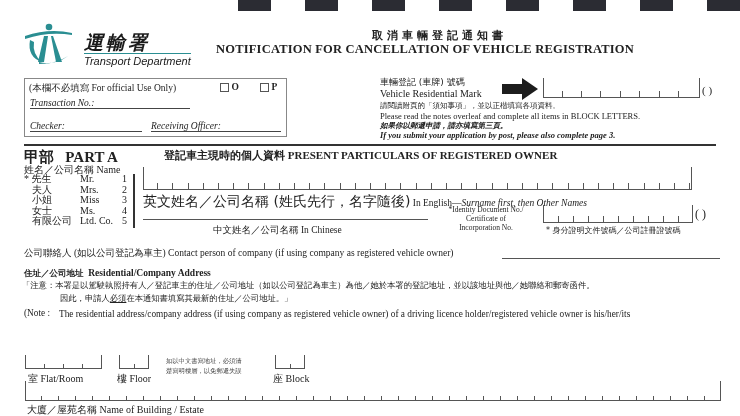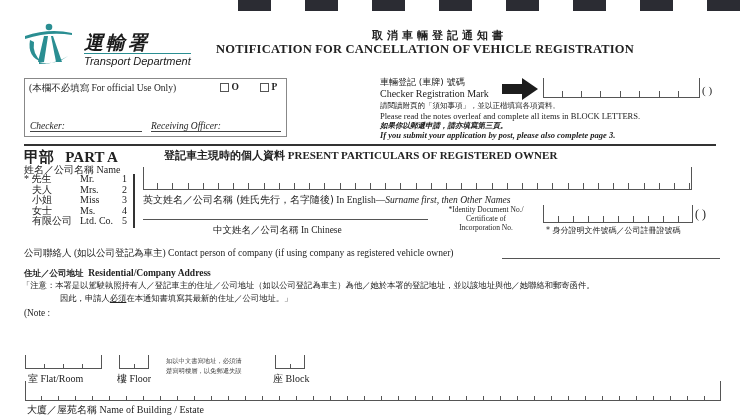--- a/index.html
+++ b/index.html
@@ -58,26 +58,27 @@
 <div class="abs official-box" style="left:24px;top:78px;width:263px;height:59px;">
   <div class="abs small" style="left:4px;top:3px;">(本欄不必填寫  For official Use Only)</div>
   <div class="abs small b" style="left:195px;top:3px;">
     <span class="chk"></span>
     <span>O</span>
   </div>
   <div class="abs small b" style="left:235px;top:3px;">
     <span class="chk"></span>
     <span>P</span>
   </div>
+  <div class="abs small it ul" style="left:5px;top:19px;width:160px;"><span>Transaction No.:</span></div>
   <div class="abs small it ul" style="left:5px;top:42px;width:112px;"><span>Checker:</span></div>
   <div class="abs small it ul" style="left:126px;top:42px;width:130px;"><span>Receiving Officer:</span></div>
 </div>
 
 <div class="abs small zh" style="left:380px;top:76px;font-size:9px;">車輛登記 (車牌) 號碼</div>
-<div class="abs small" style="left:380px;top:88px;font-size:10px;">Checker Registration Mark</div>
+<div class="abs small" style="left:380px;top:88px;font-size:10px;">Vehicle Residential Mark</div>
 <div class="abs" style="left:502px;top:78px;">
   <svg width="36" height="22" viewBox="0 0 36 22">
       <path d="M0 6 L20 6 L20 0 L36 11 L20 22 L20 16 L0 16 Z" fill="#1d1d1d"></path>
     </svg>
 </div>
 <div class="comb" style="left:543px;top:78px;width:157px;height:20px;">
   <div class="vline" style="left:0;top:0;height:20px;"></div>
   <div class="tick" style="left:19px;height:6px"></div>
   <div class="tick" style="left:38px;height:6px"></div>
   <div class="tick" style="left:57px;height:6px"></div>
@@ -125,21 +126,21 @@
       <span>5</span>
     </div>
 </div>
 <div class="vline" style="left:133px;top:174px;height:54px;background:#333;width:2px;"></div>
 
 <div class="comb" style="left:143px;top:167px;width:549px;height:23px;background:repeating-linear-gradient(to right, transparent 0, transparent 14.2px, #555 14.2px, #555 15.2px) bottom / 100% 6px no-repeat;">
   <div class="vline" style="left:0;top:0;height:23px;"></div>
   <div class="vline" style="right:0;top:0;height:23px;"></div>
 </div>
 <div class="abs" style="left:143px;top:193px;font-size:9.5px;">
-  <span class="zh" style="font-size:10px">英文姓名／公司名稱 (姓氏先行，名字隨後)</span><span> In English—</span><span class="it">Surname first, then Other Names</span>
+  <span class="zh" style="font-size:14px">英文姓名／公司名稱 (姓氏先行，名字隨後)</span><span> In English—</span><span class="it">Surname first, then Other Names</span>
 </div>
 
 <div class="hline" style="left:143px;top:219px;width:285px;"></div>
 <div class="abs" style="left:213px;top:224px;font-size:9.5px;">中文姓名／公司名稱  In Chinese</div>
 
 <div class="abs" style="left:440px;top:205px;width:92px;text-align:center;font-size:7.5px;line-height:9px;white-space:pre-line;">*Identity Document No./
 Certificate of
 Incorporation No.</div>
 <div class="comb" style="left:543px;top:205px;width:150px;height:18px;">
   <div class="vline" style="left:0;top:0;height:18px;"></div>
@@ -162,20 +163,21 @@
 
 <div class="abs b" style="left:24px;top:268px;font-size:9.5px;">
   <span class="zh" style="font-size:8.5px">住址／公司地址</span>&nbsp; <span>Residential/Company Address</span>
 </div>
 <div class="abs zh" style="left:22px;top:280px;font-size:8.3px;white-space:nowrap;">「注意：本署是以駕駛執照持有人／登記車主的住址／公司地址（如以公司登記為車主）為他／她於本署的登記地址，並以該地址與他／她聯絡和郵寄函件。</div>
 <div class="abs zh" style="left:60px;top:293px;font-size:8.3px;white-space:nowrap;">
   <span>因此，申請人</span><span style="text-decoration:underline">必須</span><span>在本通知書填寫其最新的住址／公司地址。」</span>
 </div>
 <div class="abs" style="left:24px;top:308px;font-size:9.3px;">(Note :</div>
 <div class="abs" style="left:59px;top:308px;width:665px;font-size:9.3px;line-height:13.5px;white-space:nowrap;">
+  <div>The residential address/company address (if using company as registered vehicle owner) of a driving licence holder/registered vehicle owner is his/her/its</div>
 </div>
 
 <div class="comb" style="left:25px;top:355px;width:77px;height:14px;">
   <div class="vline" style="left:0;top:0;height:14px;"></div>
   <div class="tick" style="left:19px;height:4px"></div>
   <div class="tick" style="left:38px;height:4px"></div>
   <div class="tick" style="left:57px;height:4px"></div>
   <div class="vline" style="left:76px;top:0;height:14px;"></div>
 </div>
 <div class="abs" style="left:28px;top:372px;font-size:10px;">室  Flat/Room</div>

